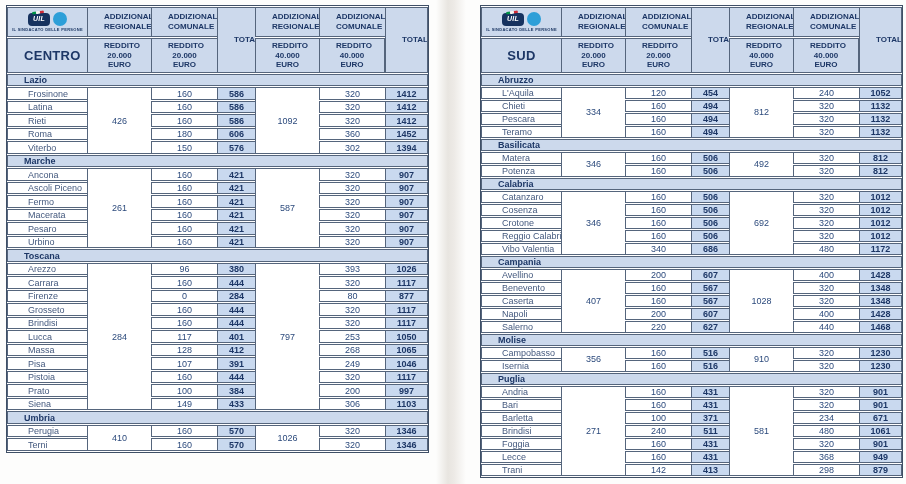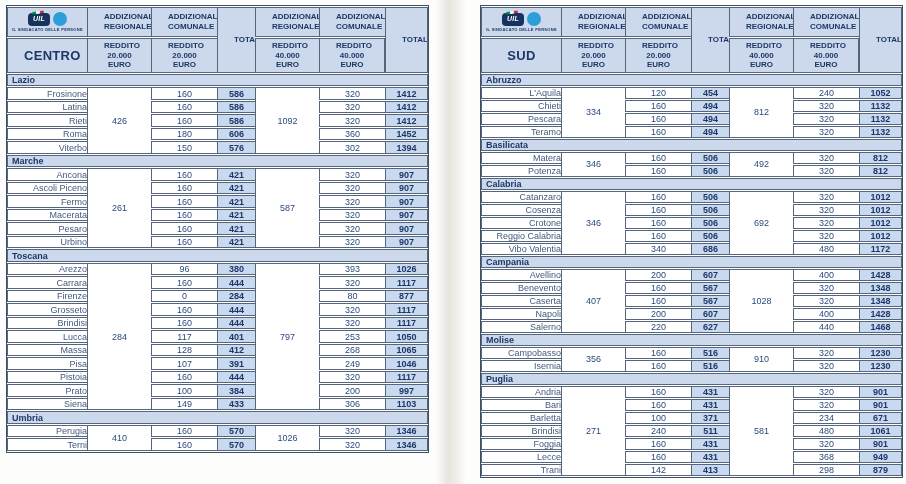--- a/index.html
+++ b/index.html
@@ -36,26 +36,26 @@
   }
   thead tr.h1 th{height:24px;vertical-align:middle;}
   thead tr.h2 th{height:26px;vertical-align:middle;}
   th.region-label{font-size:13px;letter-spacing:.3px;}
   tbody td{
     font-size:9px;line-height:10px;padding:0;
     color:var(--num-blue,#2c4a7c);vertical-align:middle;background:#fff;
   }
   .t-left tbody td{height:10.5px;}
   .t-right tbody td{height:10px;}
-  td.city{text-align:right;padding-left:0;color:var(--city-blue,#44597e);}
+  td.city{text-align:left;padding-left:20px;color:var(--city-blue,#44597e);}
   td.num{text-align:center;}
   td.totale{background:var(--totale-bg,#c9d9ef);font-weight:bold;color:var(--navy,#1d3766);}
   tr.section-row td{
     background:var(--header-bg,#ccd9ec);color:var(--navy,#1d3766);
-    font-weight:bold;font-size:9px;text-align:left;padding-left:4px;
+    font-weight:bold;font-size:9px;text-align:left;padding-left:16px;
   }
   
   .logo-cell{vertical-align:middle;}
   .logo-box{display:flex;flex-direction:column;align-items:center;justify-content:center;}
   .logo-row{display:flex;align-items:center;gap:3px;}
   .uil-badge{
     position:relative;width:22px;height:13px;background:var(--logo-navy,#16325f);
     border-radius:4px;display:flex;align-items:center;justify-content:center;
     color:#fff;font-size:7px;font-weight:bold;font-style:italic;letter-spacing:.2px;
   }

